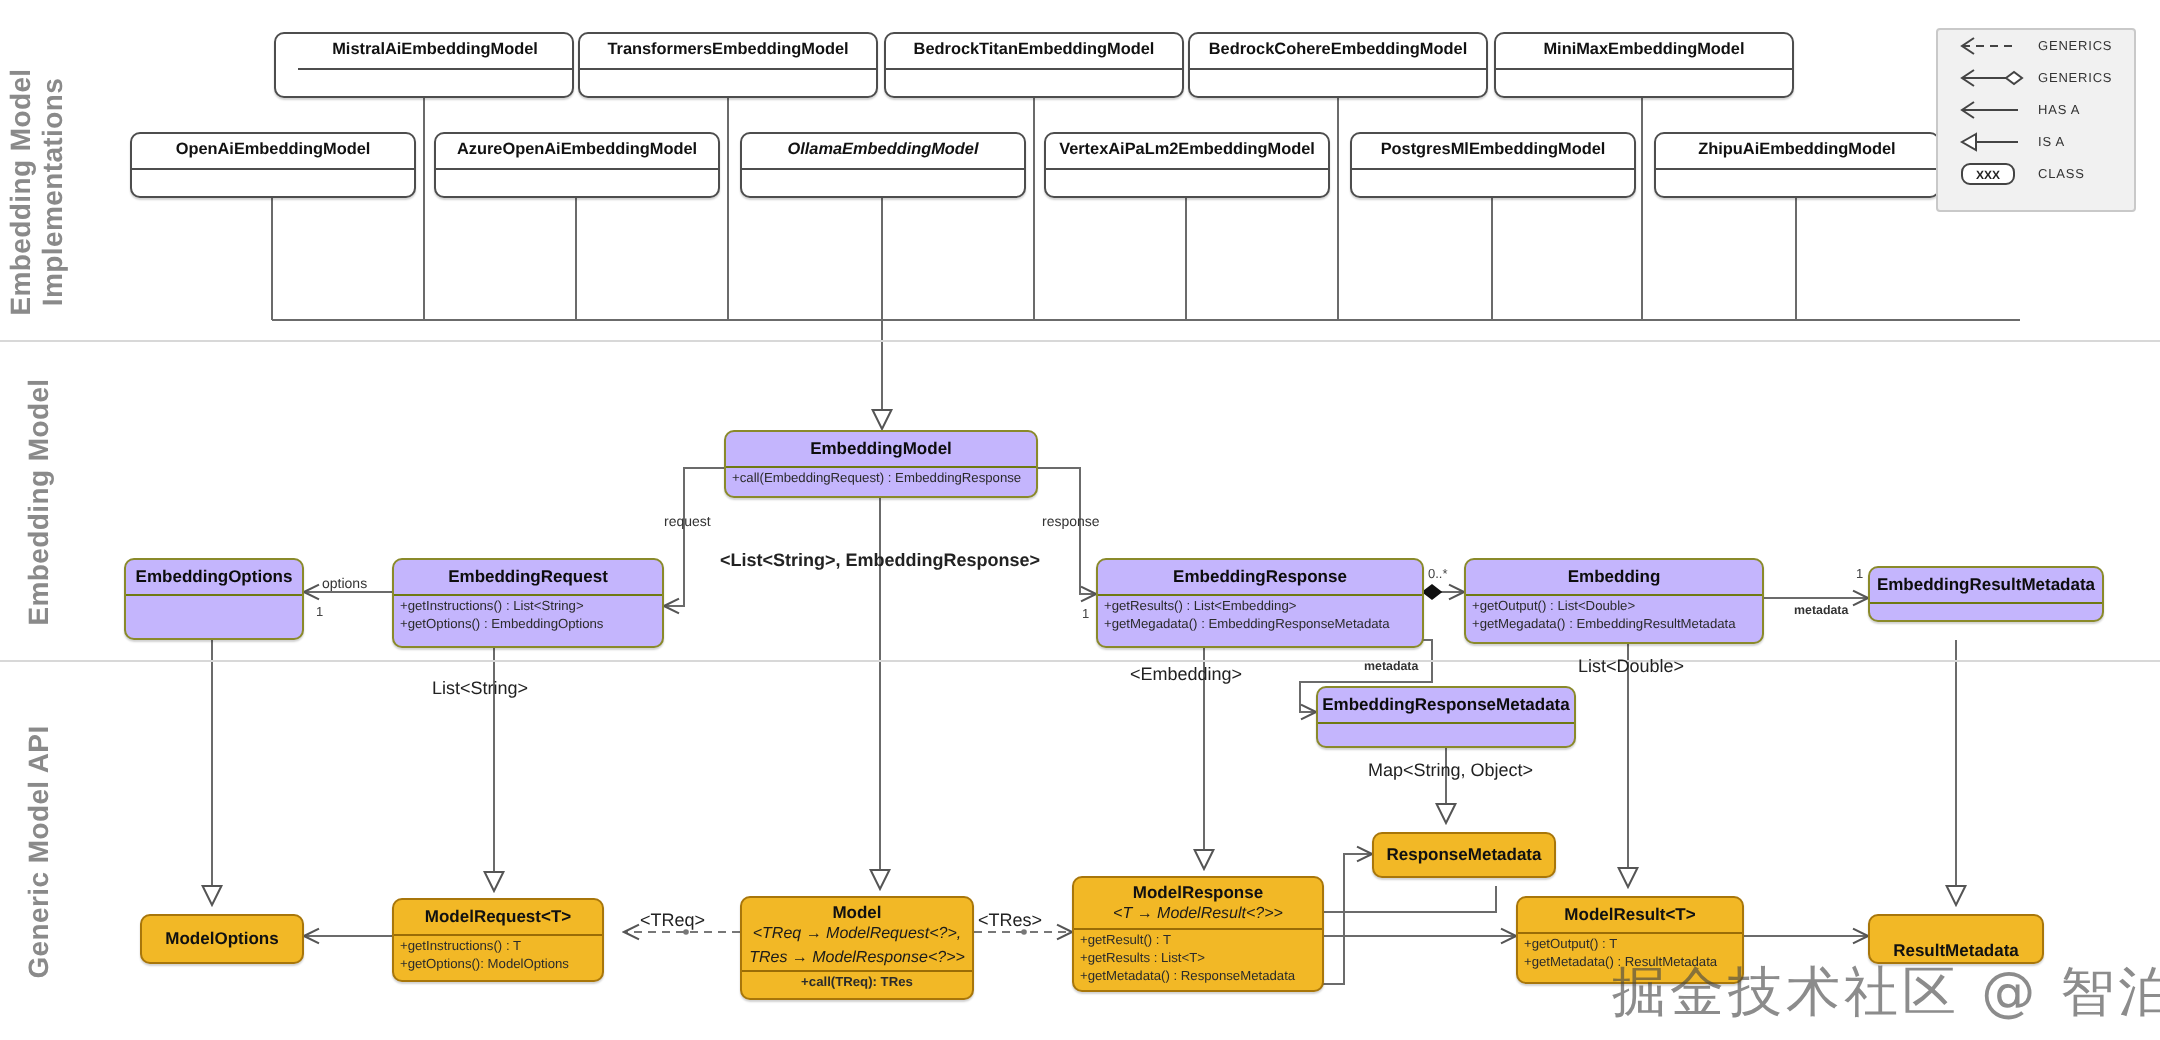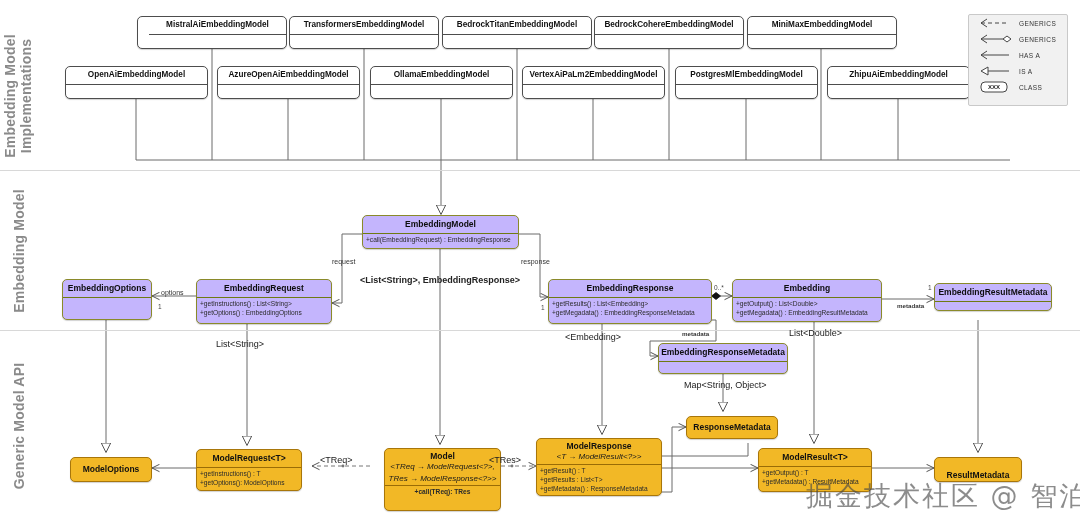--- a/index.html
+++ b/index.html
@@ -263,21 +263,21 @@
   <div class="cls impl" style="left:65px; top:66px; width:143px; height:33px;">
     <div class="title">OpenAiEmbeddingModel</div>
     <div class="sep"></div>
     <div class="body"></div>
   </div>
   <div class="cls impl" style="left:217px; top:66px; width:143px; height:33px;">
     <div class="title">AzureOpenAiEmbeddingModel</div>
     <div class="sep"></div>
     <div class="body"></div>
   </div>
-  <div class="cls impl" style="left:370px; top:66px; width:143px; height:33px;">
+  <div class="cls impl" style="left:370px; top:66px; width:143px; height:33px;font-style:italic;">
     <div class="title">OllamaEmbeddingModel</div>
     <div class="sep"></div>
     <div class="body"></div>
   </div>
   <div class="cls impl" style="left:522px; top:66px; width:143px; height:33px;">
     <div class="title">VertexAiPaLm2EmbeddingModel</div>
     <div class="sep"></div>
     <div class="body"></div>
   </div>
   <div class="cls impl" style="left:675px; top:66px; width:143px; height:33px;">
@@ -389,21 +389,21 @@
 
   <div class="cls amber" style="left:196px; top:449px; width:106px; height:42px;">
     <div class="title">ModelRequest&lt;T&gt;</div>
     <div class="sep"></div>
     <div class="members">
       <div class="m">+getInstructions() : T</div>
       <div class="m">+getOptions(): ModelOptions</div>
     </div>
   </div>
 
-  <div class="cls amber" style="left:384px; top:448px; width:117px; height:63px;">
+  <div class="cls amber" style="left:370px; top:448px; width:117px; height:52px;">
     <div class="title" style="padding:3px 2px 1px;">Model</div>
     <div class="generic">&lt;TReq → ModelRequest&lt;?&gt;,</div>
     <div class="generic" style="padding-bottom:2px;">TRes → ModelResponse&lt;?&gt;&gt;</div>
     <div class="sep"></div>
     <div class="members">
       <div class="m" style="text-align:center; font-weight:700;">+call(TReq): TRes</div>
     </div>
   </div>
 
   <div class="cls amber" style="left:536px; top:438px; width:126px; height:58px;">

